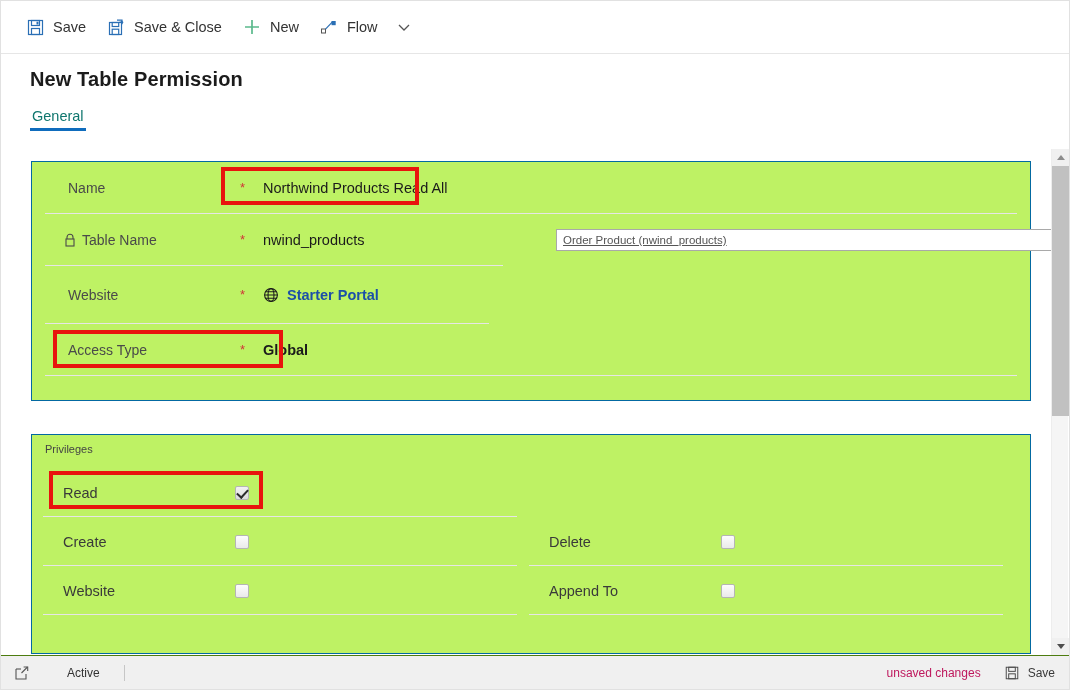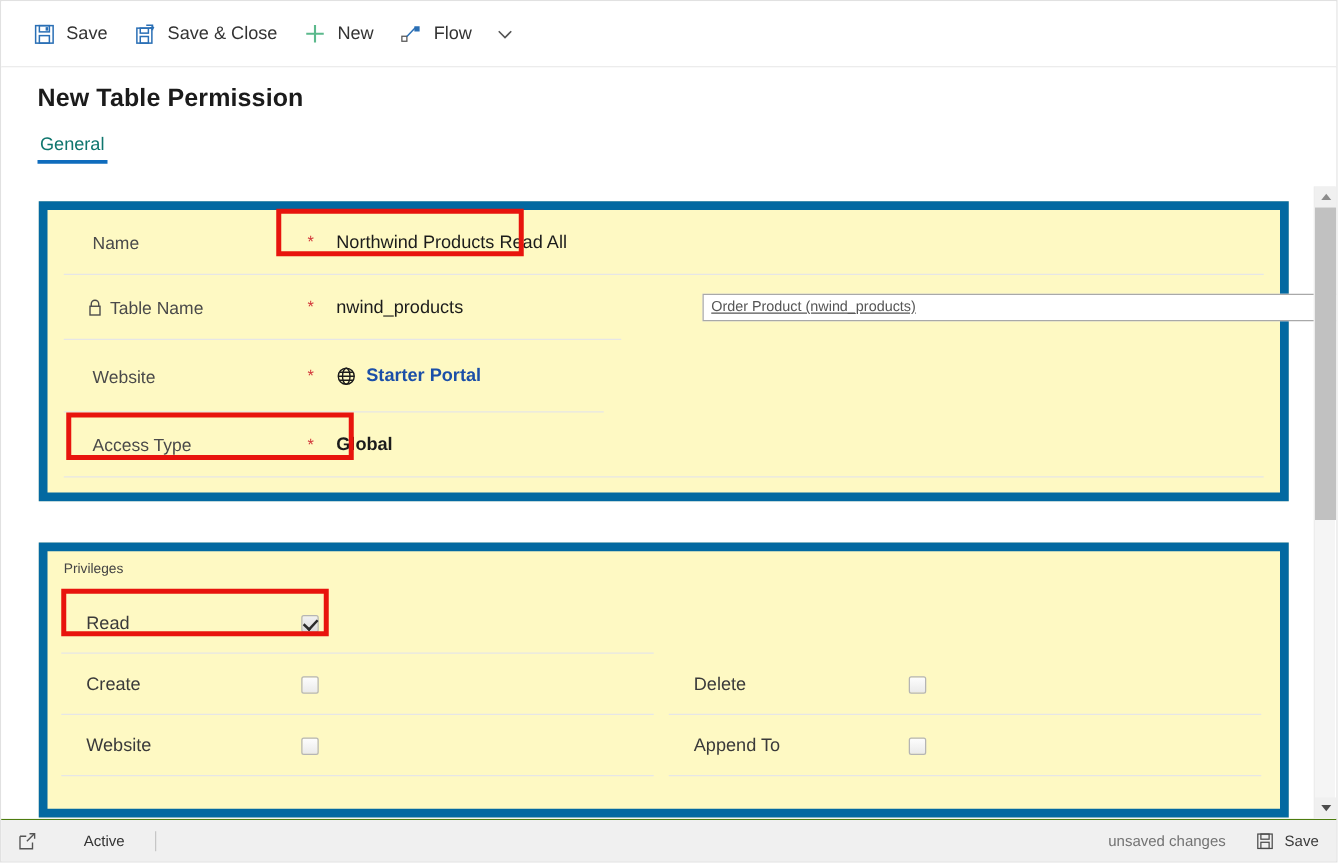--- a/index.html
+++ b/index.html
@@ -61,22 +61,22 @@
     height:3px; background:#0f6cbd;
   }
 
   
   .formscroll {
     position:absolute; left:0; right:0; top:95px; bottom:0;
     overflow:hidden;
   }
   .card {
     position:absolute;
-    border:7px solid #0369a1;
-    background:#fef9c3;
+    border:1px solid #0369a1;
+    background:#bef264;
   }
   #card-general { left:30px; top:12px; width:1000px; height:240px; }
   #card-privileges { left:30px; top:285px; width:1000px; height:220px; }
 
   .section-header {
     position:absolute; left:13px; top:8px;
     font-size:11px; color:#444444;
   }
 
   
@@ -166,21 +166,21 @@
     background:#f0f0f0; border-top:1px solid #4d7c0f;
     display:flex; align-items:center;
     padding:0 14px 0 12px;
     font-size:12px; color:#3a3a3a;
   }
   .sb-left { display:flex; align-items:center; gap:0; }
   .sb-icon { width:18px; height:18px; display:inline-flex; align-items:center; justify-content:center; }
   .sb-state { margin-left:36px; font-size:12px; color:#333; }
   .sb-sep { margin-left:24px; width:1px; height:16px; background:#c6c6c6; }
   .sb-right { margin-left:auto; display:flex; align-items:center; gap:22px; }
-  .sb-unsaved { font-size:12px; color:#737373;margin-left:48px; }
+  .sb-unsaved { font-size:12px; color:#be185d;margin-left:48px; }
   .sb-save { display:flex; align-items:center; gap:7px; cursor:pointer; }
 </style>
 </head>
 <body>
 
 <div id="app">
 
   <div class="commandbar">
 
     <div class="cmd">

